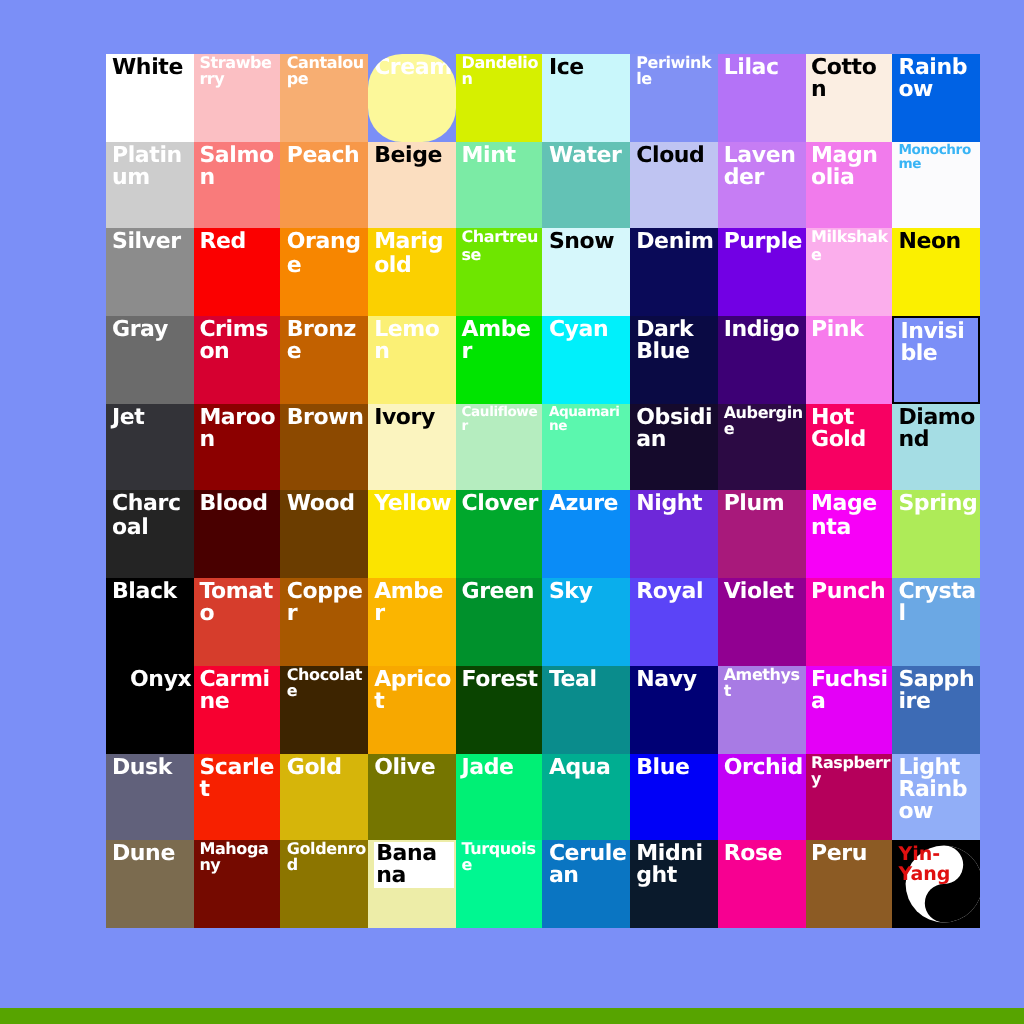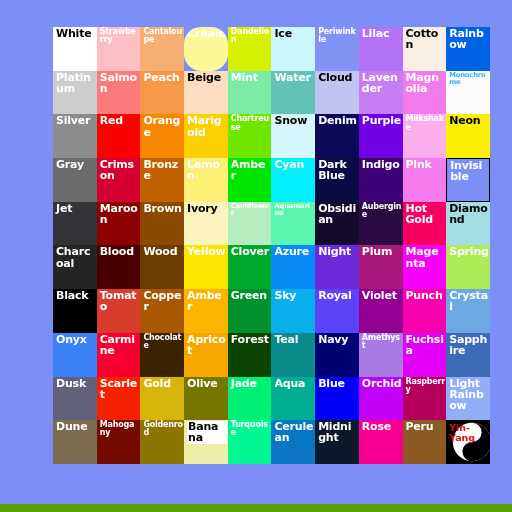--- a/index.html
+++ b/index.html
@@ -297,21 +297,21 @@
       </div>
       <div class="cell" style="background: rgb(145, 0, 145);">
         <span class="lbl s1" style="color: rgb(255, 255, 255);">Violet</span>
       </div>
       <div class="cell" style="background: rgb(247, 0, 174);">
         <span class="lbl s1" style="color: rgb(255, 255, 255);">Punch</span>
       </div>
       <div class="cell" style="background: rgb(107, 168, 228);">
         <span class="lbl s1" style="color: rgb(255, 255, 255);">Crystal</span>
       </div>
-      <div class="cell" style="background: #3b82f6;">
+      <div class="cell" style="background: #000000; text-align: right;">
         <span class="lbl s1" style="color: rgb(255, 255, 255);">Onyx</span>
       </div>
       <div class="cell" style="background: rgb(247, 0, 48);">
         <span class="lbl s2" style="color: rgb(255, 255, 255);">Carmine</span>
       </div>
       <div class="cell" style="background: rgb(61, 36, 0);">
         <span class="lbl s3" style="color: rgb(255, 255, 255);">Chocolate</span>
       </div>
       <div class="cell" style="background: rgb(247, 168, 0);">
         <span class="lbl s2" style="color: rgb(255, 255, 255);">Apricot</span>

